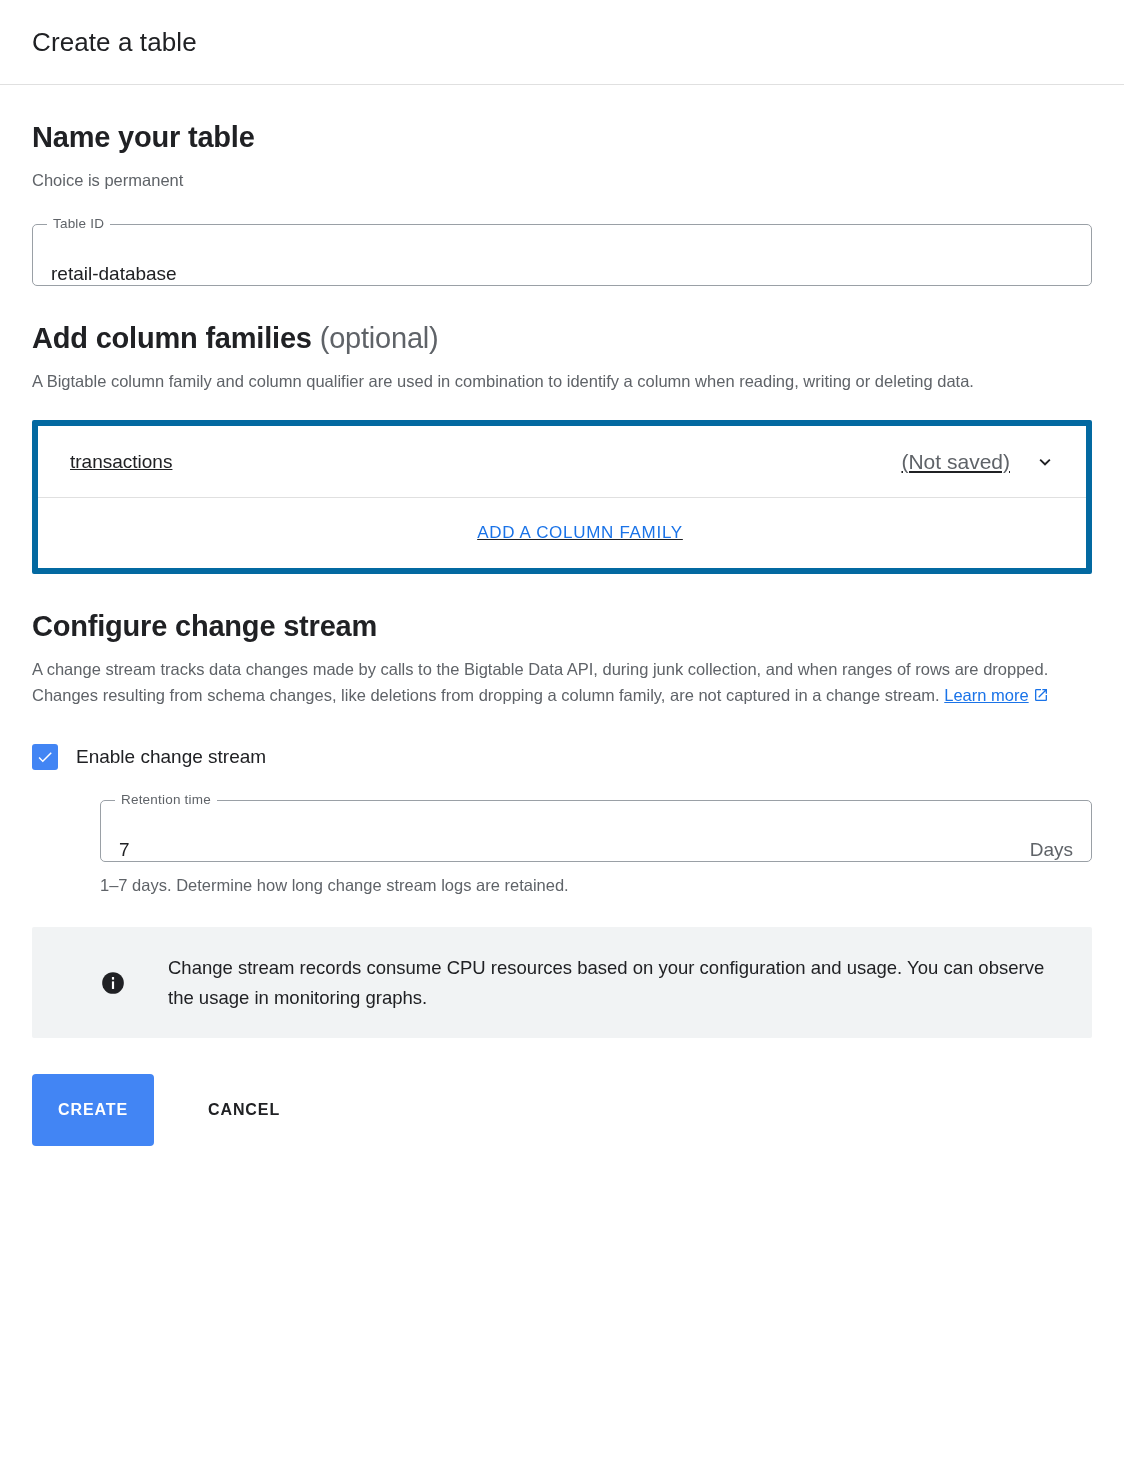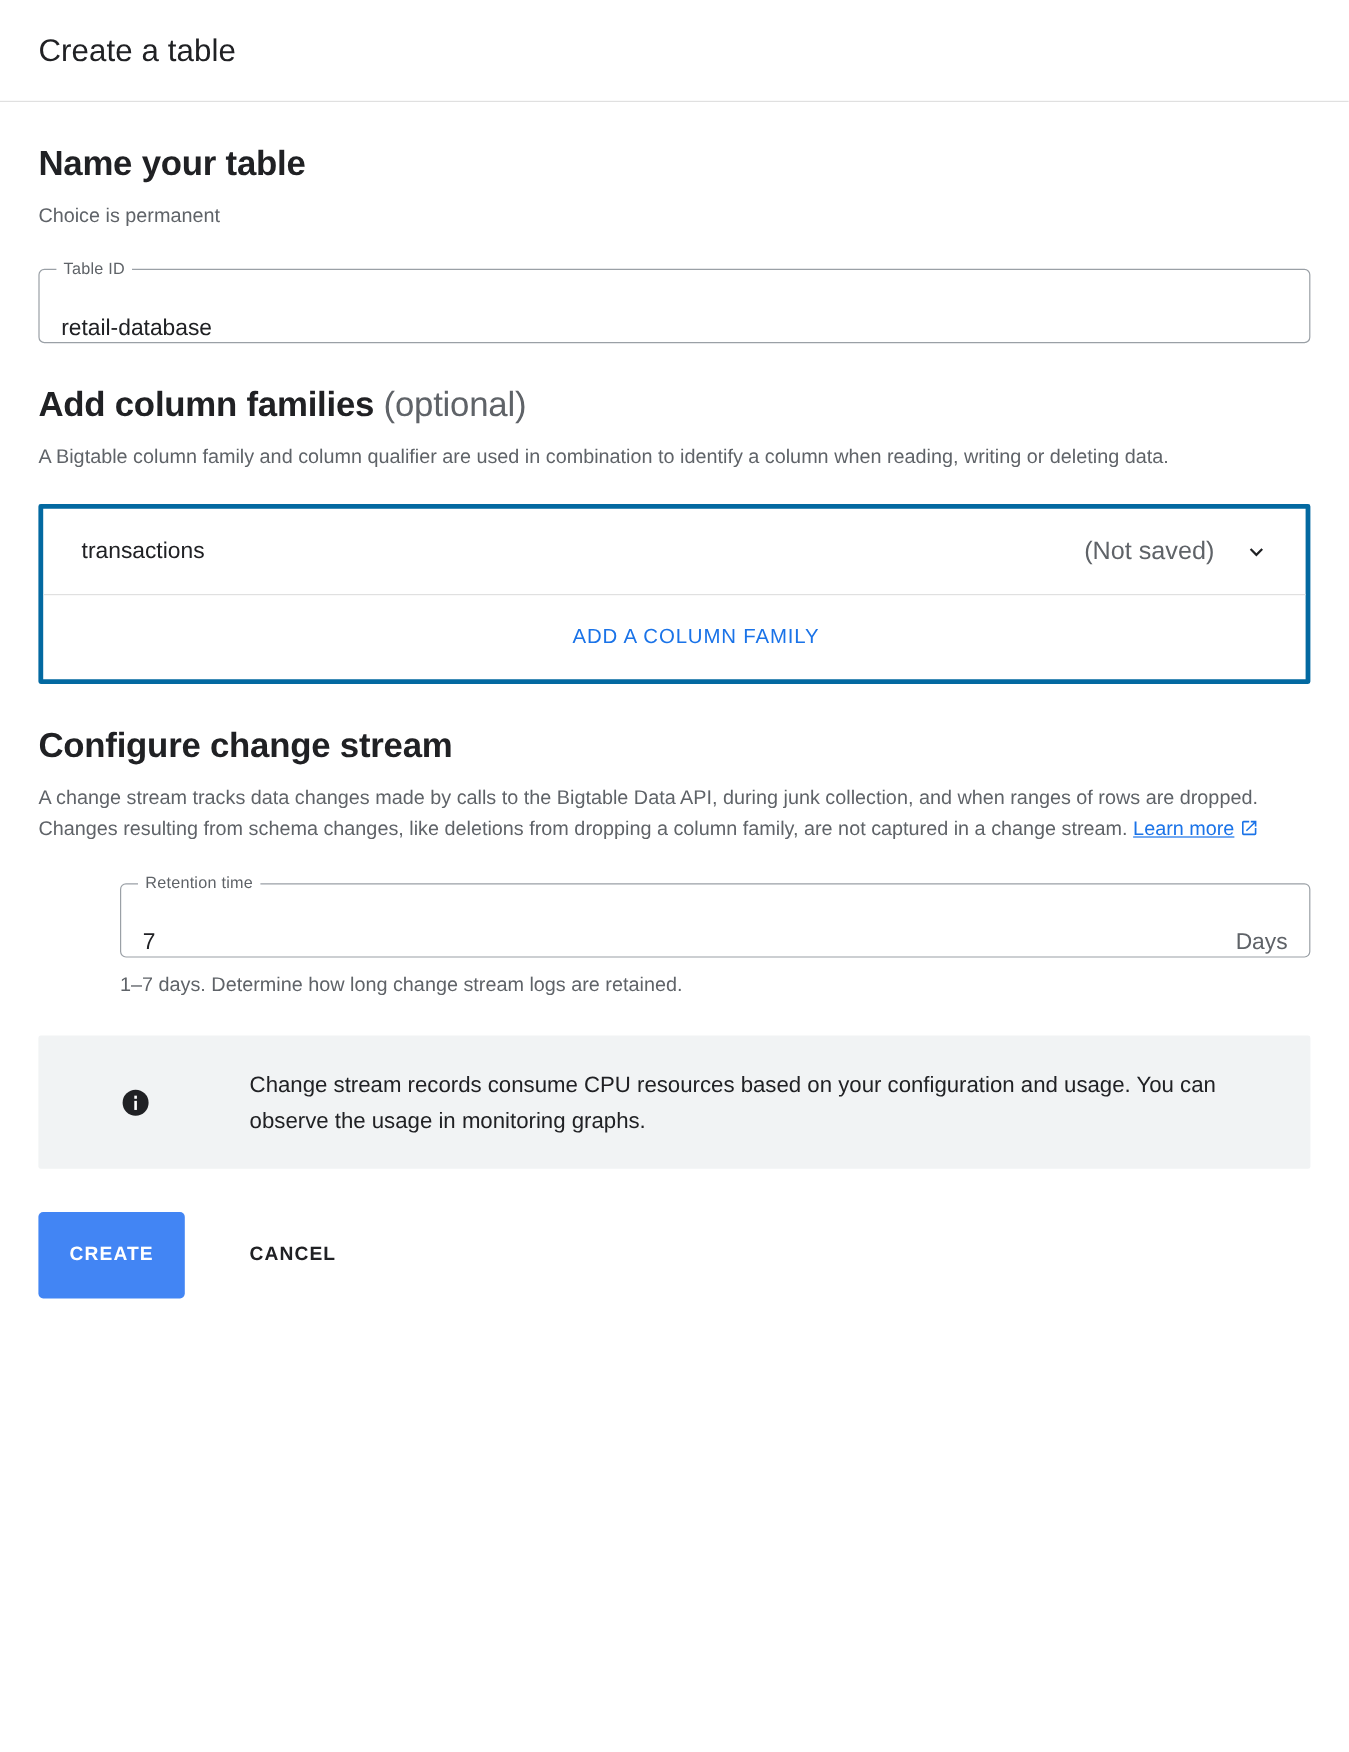--- a/index.html
+++ b/index.html
@@ -98,22 +98,23 @@
   .field .suffix {
     font-size: 19px;
     color: #5f6368;
     white-space: nowrap;
     padding-left: 10px;
   }
 
   
   .cf-box {
     margin-top: 26px;
-    border: 4px solid #0369a1;
+    border: 6px solid #0369a1;
     border-radius: 2px;
+    text-decoration: underline;
   }
   .cf-row {
     height: 72px;
     display: flex;
     align-items: center;
     padding: 0 30px 0 32px;
     border-bottom: 1px solid #e0e0e0;
     box-sizing: border-box;
   }
   .cf-row .cf-name {
@@ -194,21 +195,20 @@
 
   
   .info-banner {
     margin-top: 32px;
     background: #f1f3f4;
     display: flex;
     align-items: center;
     padding: 26px 30px;
     box-sizing: border-box;
     border-radius: 2px;
-    gap: 40px;
   }
   .info-banner .info-icon {
     flex: none;
     width: 26px;
     height: 26px;
     margin-left: 38px;
     margin-right: 42px;
   }
   .info-banner .info-text {
     font-size: 18.5px;
@@ -289,20 +289,28 @@
       </div>
     </div>
 
     <h2 class="section-heading">Configure change stream</h2>
     <div class="section-sub">
       <span>A change stream tracks data changes made by calls to the Bigtable Data API, during junk collection, and when ranges of rows are dropped. Changes resulting from schema changes, like deletions from dropping a column family, are not captured in a change stream. </span><a class="inline-link" href="#">Learn more</a><span class="ext-icon"><svg width="16" height="16" viewBox="0 0 24 24">
             <path d="M19 19H5V5h7V3H5a2 2 0 0 0-2 2v14a2 2 0 0 0 2 2h14c1.1 0 2-.9 2-2v-7h-2v7zM14 3v2h3.6l-9.8 9.8 1.4 1.4L19 6.4V10h2V3h-7z" fill="#1a73e8"></path>
           </svg></span>
     </div>
 
+    <div class="checkbox-row">
+      <span class="cbox">
+        <svg width="18" height="18" viewBox="0 0 24 24">
+            <path d="M9 16.2L4.8 12l-1.4 1.4L9 19 21 7l-1.4-1.4z" fill="#ffffff"></path>
+          </svg>
+      </span>
+      <span class="cb-label">Enable change stream</span>
+    </div>
 
     <div class="retention-wrap">
       <div class="field">
         <span class="legend">Retention time</span>
         <input class="value" type="text" value="7" style="">
         <span class="suffix">Days</span>
       </div>
     </div>
     <div class="helper">1–7 days. Determine how long change stream logs are retained.</div>
 

